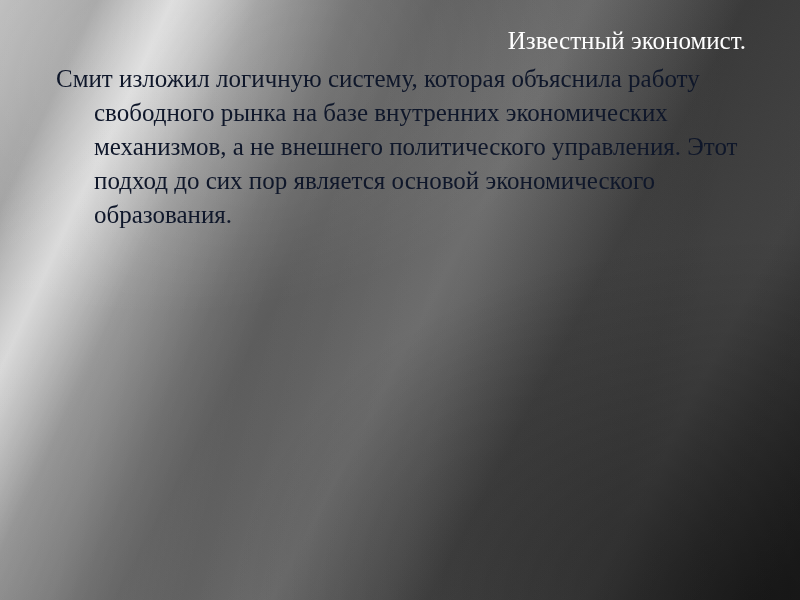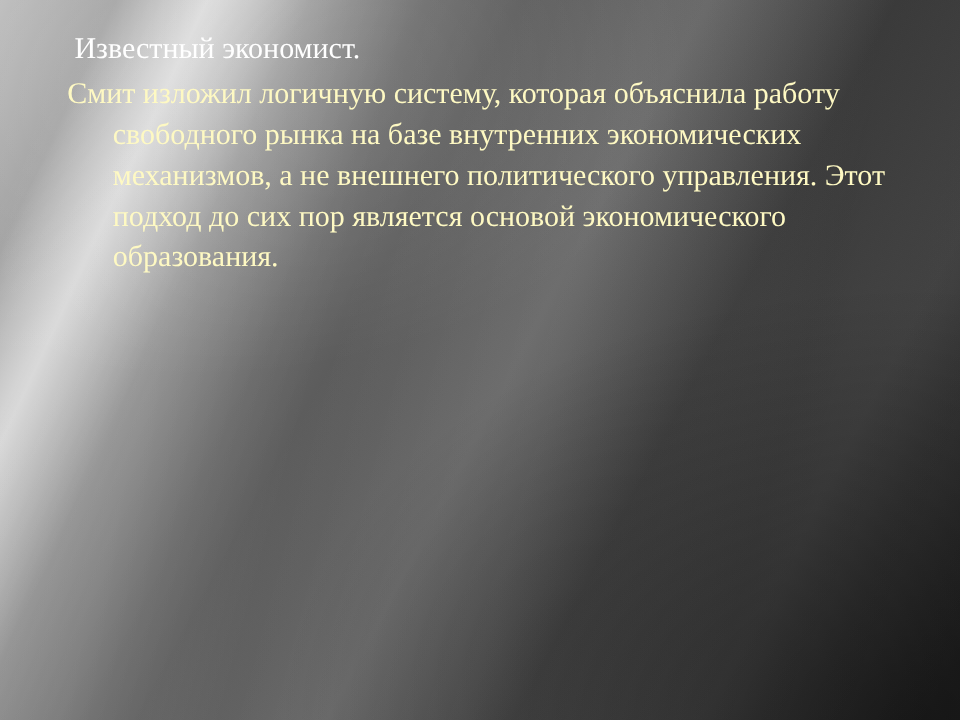--- a/index.html
+++ b/index.html
@@ -85,24 +85,25 @@
     top: 24px;
     width: 690px;
   }
 
   .line-1 {
     color: #ffffff;
     font-size: 25px;
     line-height: 34px;
     margin: 0 0 4px 6px;
     white-space: nowrap;
+    text-align: right;
   }
 
   .para {
-    color: #fef9c3;
+    color: #0f172a;
     font-size: 25px;
     line-height: 34px;
     margin: 0;
     text-indent: 0;
     padding-left: 38px;
   }
   .para .first-line-pull {
     margin-left: -38px;
   }
 </style>

